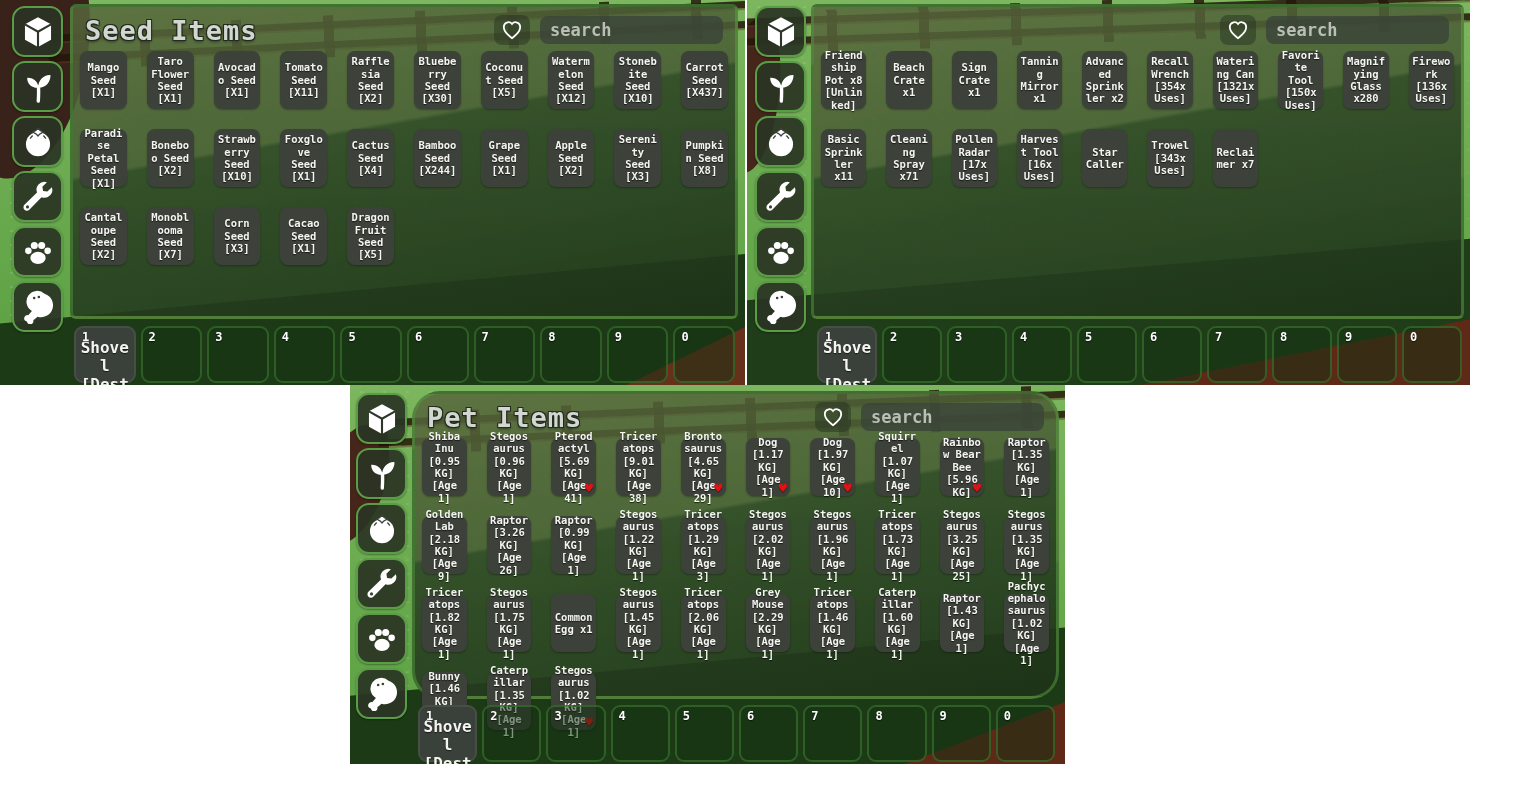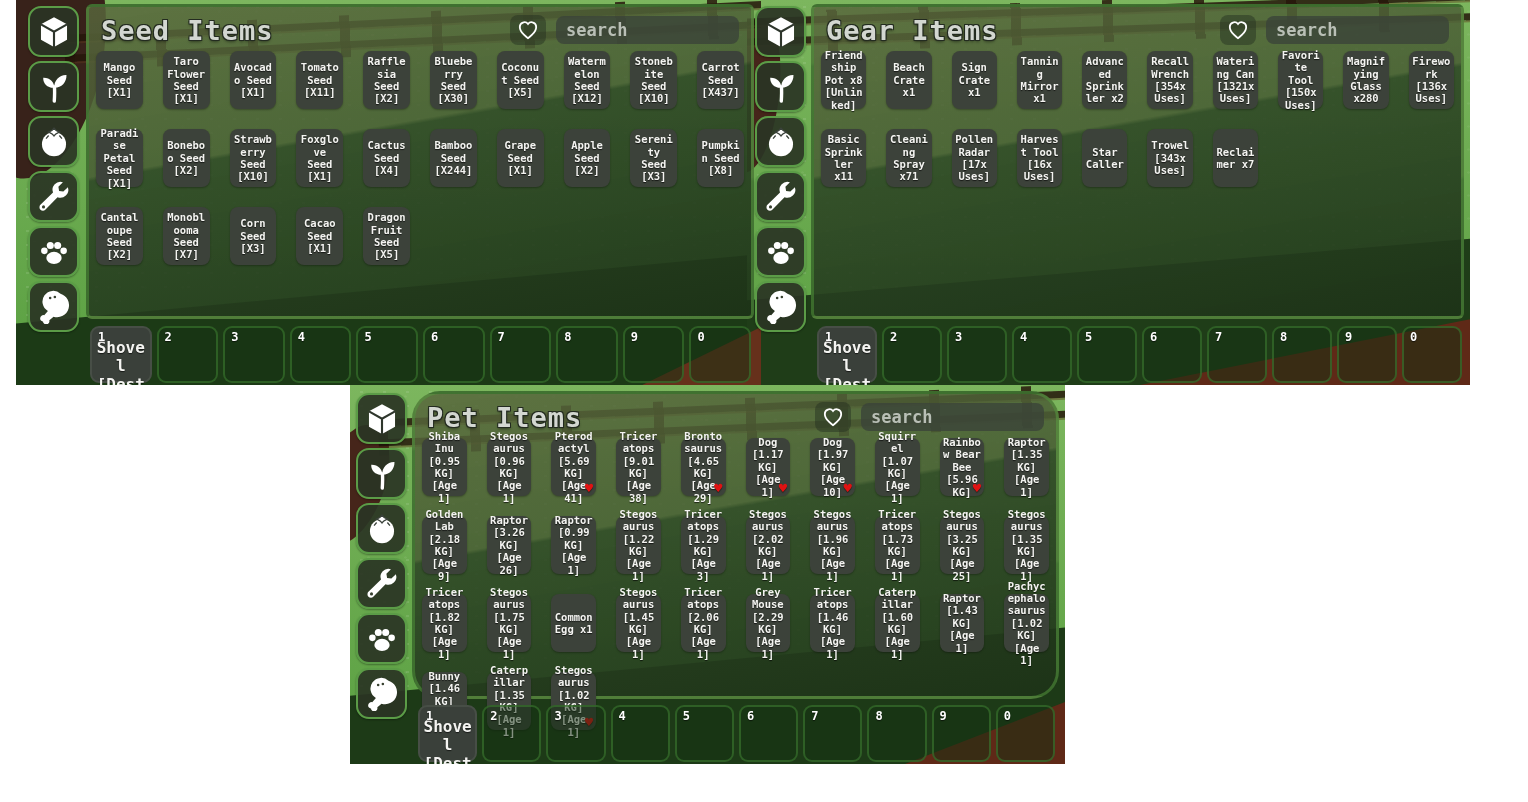--- a/index.html
+++ b/index.html
@@ -9,21 +9,21 @@
 
   
   .crop { position:absolute; overflow:hidden;
     background-color:#6fae52;
     background-image:
       radial-gradient(rgba(255,255,255,0.10) 1.5px, transparent 2px),
       radial-gradient(rgba(255,255,255,0.06) 1.5px, transparent 2px),
       linear-gradient(180deg,#7cb65e 0%,#69a94e 55%,#59a041 100%);
     background-size:23px 14px,37px 23px,100% 100%;
   }
-  #crop-seed { left:16px; top:0; width:745px; height:385px; }
+  #crop-seed { left:0; top:0; width:745px; height:385px; }
   #crop-gear { left:747px; top:0; width:723px; height:385px; }
   #crop-pet  { left:350px; top:385px; width:715px; height:379px; }
 
   .hill { position:absolute; inset:0; z-index:0; }
   #crop-seed .hill { background:#1c3a16; clip-path:polygon(0 84%,100% 66%,100% 100%,0 100%); }
   #crop-gear .hill { background:#1f3d18; clip-path:polygon(0 78%,100% 62%,100% 100%,0 100%); }
   #crop-pet  .hill { background:#1d3a17; clip-path:polygon(0 82%,100% 64%,100% 100%,0 100%); }
 
   .tree { position:absolute; z-index:1; background:#38221a; border-radius:45% 55% 50% 50%; }
   #crop-seed .tree { left:-38px; top:-70px; width:125px; height:250px; transform:rotate(12deg); }
@@ -330,21 +330,20 @@
           <svg id="def-drumstick" viewBox="0 0 24 24">
     <path d="M16.6 2.6a7.6 7.6 0 1 0-8.9 12.2l-2.6 3a2.3 2.3 0 1 0 1.7 1.9 2.3 2.3 0 1 0 1.9 1.7l3-2.6A7.6 7.6 0 0 0 16.6 2.6z" fill="#ffffff"></path>
     <circle cx="9.3" cy="5.6" r="0.9" fill="#37402f"></circle>
     <circle cx="12.6" cy="4.9" r="0.9" fill="#37402f"></circle>
   </svg>
         </div>
       </div>
 
     <div class="panel">
       <div class="panel-header">
-        <div class="panel-title">Gear Items</div>
         <div class="heart-btn">
           <svg viewBox="0 0 24 24">
               <path d="M12 20.2S3.8 14.7 3.8 8.9a4.6 4.6 0 0 1 8.2-2.9A4.6 4.6 0 0 1 20.2 8.9c0 5.8-8.2 11.3-8.2 11.3z" fill="none" stroke="#ffffff" stroke-width="1.8"></path>
             </svg>
         </div>
         <input class="search" type="text" placeholder="search" style="">
       </div>
       <div class="grid">
           <div class="tile">
             <span class="tile-label">Friendship Pot x8 [Unlinked]</span>

